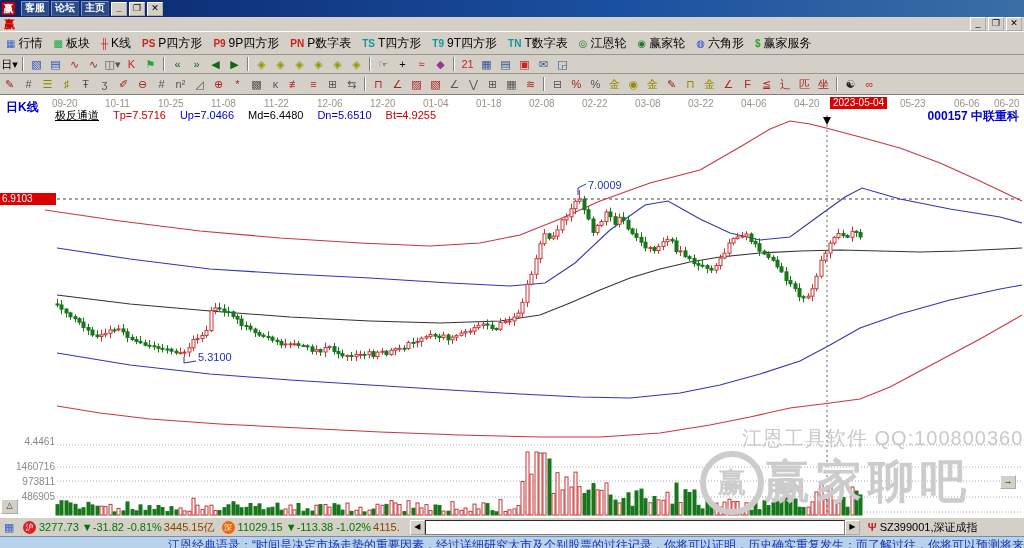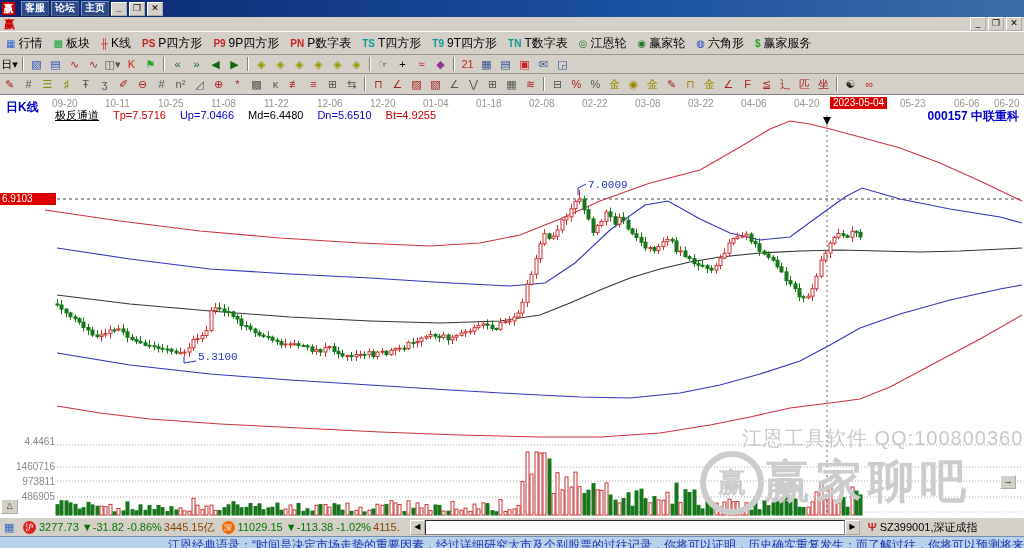--- a/index.html
+++ b/index.html
@@ -35,21 +35,21 @@
   .axis-label{position:absolute;top:3px;font-size:10px;color:#9a9488;}
   .marked-date{position:absolute;top:2px;background:#dd0000;color:#fff;font-size:10px;
                padding:0 3px;height:12px;line-height:12px;}
   .ktype{position:absolute;left:6px;top:4px;color:#0000cc;font-weight:bold;font-size:12px;}
   .legend{position:absolute;top:13px;left:55px;font-size:11px;white-space:nowrap;}
   .legend span{margin-right:14px;}
   .stockid{position:absolute;top:13px;right:5px;color:#0000cc;font-size:12px;font-weight:bold;}
   .pricelabel{position:absolute;font-size:10px;color:#888;right:969px;width:52px;text-align:right;}
   .boxlabel{position:absolute;left:0;top:98px;width:54px;background:#dd0000;color:#fff;
             font-size:10px;height:12px;line-height:12px;padding-left:2px;}
-  .anno{position:absolute;font-size:11px;color:#2233bb;font-family:Liberation Mono, monospace;}
+  .anno{position:absolute;font-size:11px;color:#2233bb;}
   .wm-qq{position:absolute;left:742px;top:330px;font-size:20px;color:#c9c9c9;font-weight:normal;
          letter-spacing:1px;}
   .wm-big{position:absolute;left:764px;top:356px;font-size:46px;color:#cccccc;font-weight:bold;
           letter-spacing:6px;}
   .wm-circle{position:absolute;left:700px;top:356px;width:52px;height:52px;border:6px solid #ccc;
           border-radius:50%;color:#ccc;font-size:28px;font-weight:bold;text-align:center;line-height:52px;}
   .cornerbtn{position:absolute;left:1px;bottom:3px;width:15px;height:13px;background:#d4d0c8;
           border:1px outset #fff;font-size:8px;text-align:center;line-height:12px;color:#333;}
   .volscroll{position:absolute;right:8px;bottom:28px;width:14px;height:12px;background:#d4d0c8;
           border:1px outset #fff;font-size:9px;text-align:center;line-height:11px;}
@@ -848,21 +848,21 @@
   <div class="cornerbtn">△</div>
   <div class="volscroll">→</div>
 </div>
 
 <div class="statusbar">
   <div class="sgrid">▦</div>
   <div class="sicon" id="sh-icon" style="background: rgb(221, 34, 34);">沪</div>
   <span class="green">3277.73</span>&nbsp;
   <span class="green">▼</span>
   <span class="green">-31.82</span>&nbsp;
-  <span class="green">-0.86%</span>
+  <span class="green">-0.81%</span>
   <span class="amount">3445.15亿</span>
   <div class="sicon" id="sz-icon" style="background: rgb(238, 102, 0);">深</div>
   <span class="green">11029.15</span>&nbsp;
   <span class="green">▼</span>
   <span class="green">-113.38</span>&nbsp;
   <span class="green">-1.02%</span>
   <span class="amount">4115.</span>
   <div class="hscroll">
     <div class="harrow">◀</div>
     <div class="htrack"></div>

